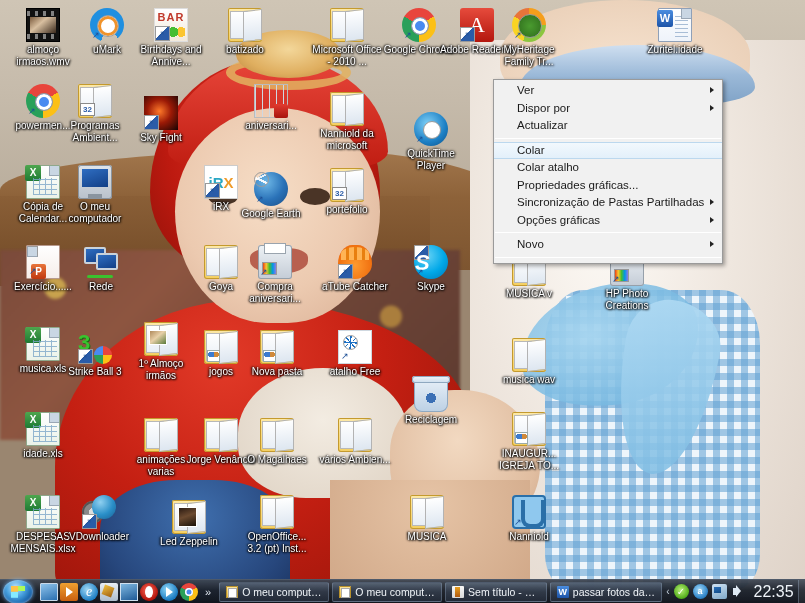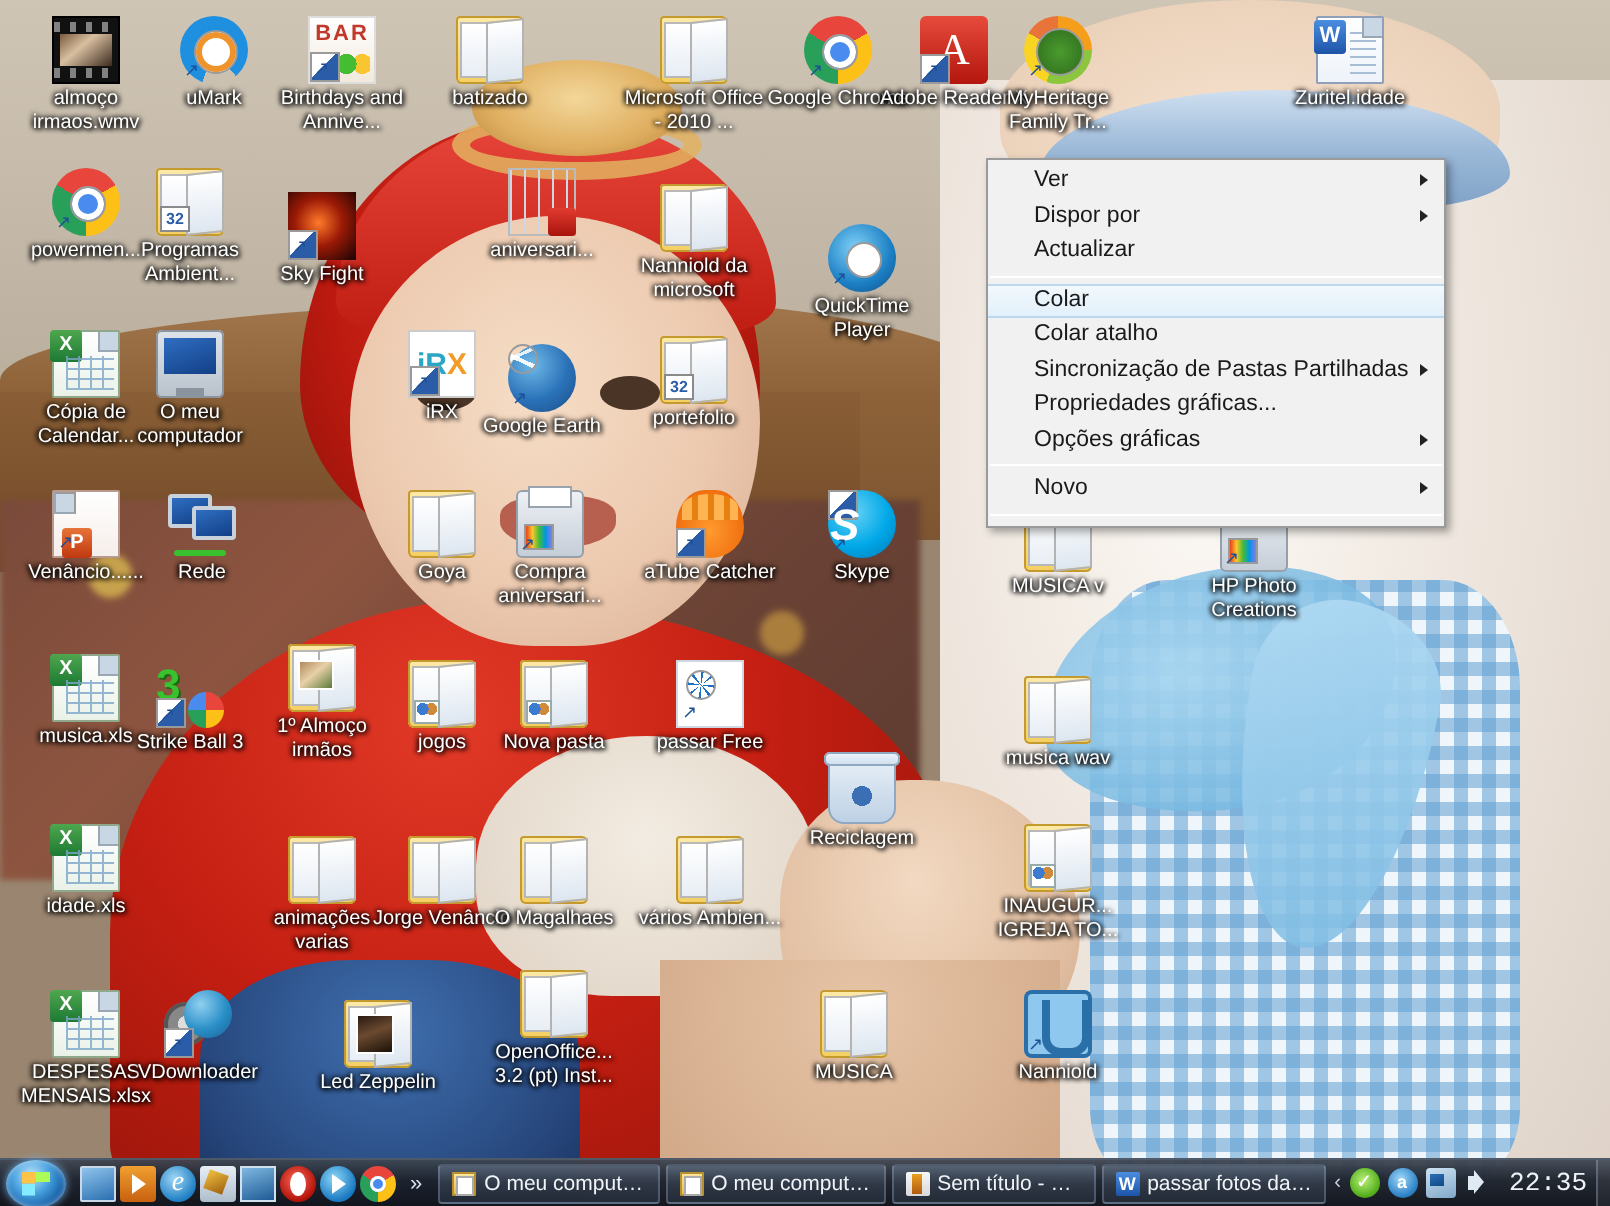--- a/index.html
+++ b/index.html
@@ -410,21 +410,21 @@
   .tr-blue::after{ content:"a"; position:absolute; inset:0; color:#fff; font-size:9px;
       text-align:center; line-height:15px; font-weight:bold; }
   .tr-net{ background:linear-gradient(160deg,#cfe2f2,#7fa8c8); border-radius:2px; }
   .tr-net::after{ content:""; position:absolute; left:2px; top:3px; width:7px; height:6px;
       background:linear-gradient(160deg,#2a6fb8,#114a86); }
   .tr-vol{ background:transparent; }
   .tr-vol::before{ content:""; position:absolute; left:2px; top:4px; width:5px; height:7px;
       background:#dfeaf4; }
   .tr-vol::after{ content:""; position:absolute; left:5px; top:1px;
       border-left:5px solid #dfeaf4; border-top:6px solid transparent; border-bottom:6px solid transparent; }
-  #clock{ color:#eef3f8; font-size:13px; padding:0 4px 0 2px; cursor:pointer; white-space:nowrap;font-family:Liberation Mono, monospace; }
+  #clock{ color:#eef3f8; font-size:16px; padding:0 4px 0 2px; cursor:pointer; white-space:nowrap; }
   #showdesk{ width:8px; height:24px; border-left:1px solid rgba(160,180,205,.35);
       background:rgba(255,255,255,.06); cursor:pointer; }
 </style>
 </head>
 <body>
 
 <div id="desktop">
 
   <div id="wallpaper">
     <div class="wp wp-wall"></div>
@@ -570,21 +570,21 @@
         <div class="glyph i-folder i-folder32">
           <span class="num">32</span>
         </div>
         <span class="lbl">portefolio</span>
       </div>
       <div class="icon" style="left: 6px; top: 245px;">
         <div class="glyph i-doc i-ppt sc">
           <span class="badge">P</span>
           <span class="arr">↗</span>
         </div>
-        <span class="lbl">Venâncio......</span>
+        <span class="lbl">Exercício......</span>
       </div>
       <div class="icon" style="left: 64px; top: 245px;">
         <div class="glyph i-net">
           <span class="m1"></span>
           <span class="m2"></span>
           <span class="wire"></span>
         </div>
         <span class="lbl">Rede</span>
       </div>
       <div class="icon" style="left: 184px; top: 245px;">
@@ -649,21 +649,21 @@
       <div class="icon" style="left: 240px; top: 330px;">
         <div class="glyph i-folder i-folderusr">
           <span class="usr"></span>
         </div>
         <span class="lbl">Nova pasta</span>
       </div>
       <div class="icon" style="left: 318px; top: 330px;">
         <div class="glyph i-ispring sc">
           <span class="arr">↗</span>
         </div>
-        <span class="lbl">passar Free</span>
+        <span class="lbl">atalho Free</span>
       </div>
       <div class="icon" style="left: 492px; top: 338px;">
         <div class="glyph i-folder"></div>
         <span class="lbl">musica wav</span>
       </div>
       <div class="icon" style="left: 6px; top: 412px;">
         <div class="glyph i-doc i-xls">
           <span class="badge">X</span>
           <span class="grid"></span>
         </div>
@@ -709,21 +709,21 @@
           <span class="arr">↗</span>
         </div>
         <span class="lbl">VDownloader</span>
       </div>
       <div class="icon" style="left: 152px; top: 500px;">
         <div class="glyph i-folder i-ledzep">
           <span class="pic"></span>
         </div>
         <span class="lbl">Led Zeppelin</span>
       </div>
-      <div class="icon" style="left: 240px; top: 485px;">
+      <div class="icon" style="left: 240px; top: 495px;">
         <div class="glyph i-folder"></div>
         <span class="lbl">OpenOffice... 3.2 (pt) Inst...</span>
       </div>
       <div class="icon" style="left: 390px; top: 495px;">
         <div class="glyph i-folder"></div>
         <span class="lbl">MUSICA</span>
       </div>
       <div class="icon" style="left: 492px; top: 495px;">
         <div class="glyph i-nanny sc">
           <span class="arr">↗</span>
@@ -732,22 +732,22 @@
       </div>
     </div>
 
   <div id="ctxmenu">
       <div class="mi"><span class="mtxt">Ver</span><span class="sub"></span></div>
       <div class="mi"><span class="mtxt">Dispor por</span><span class="sub"></span></div>
       <div class="mi"><span class="mtxt">Actualizar</span></div>
       <div class="msep"></div>
       <div class="mi sel"><span class="mtxt">Colar</span></div>
       <div class="mi"><span class="mtxt">Colar atalho</span></div>
+      <div class="mi"><span class="mtxt">Propriedades gráficas...</span></div>
       <div class="mi"><span class="mtxt">Sincronização de Pastas Partilhadas</span><span class="sub"></span></div>
-      <div class="mi"><span class="mtxt">Propriedades gráficas...</span></div>
       <div class="mi"><span class="mtxt">Opções gráficas</span><span class="sub"></span></div>
       <div class="msep"></div>
       <div class="mi"><span class="mtxt">Novo</span><span class="sub"></span></div>
       <div class="msep"></div>
     </div>
 
   <div id="taskbar">
     <div id="startorb">
       <div class="orb"></div>
       <div class="flag"></div>

